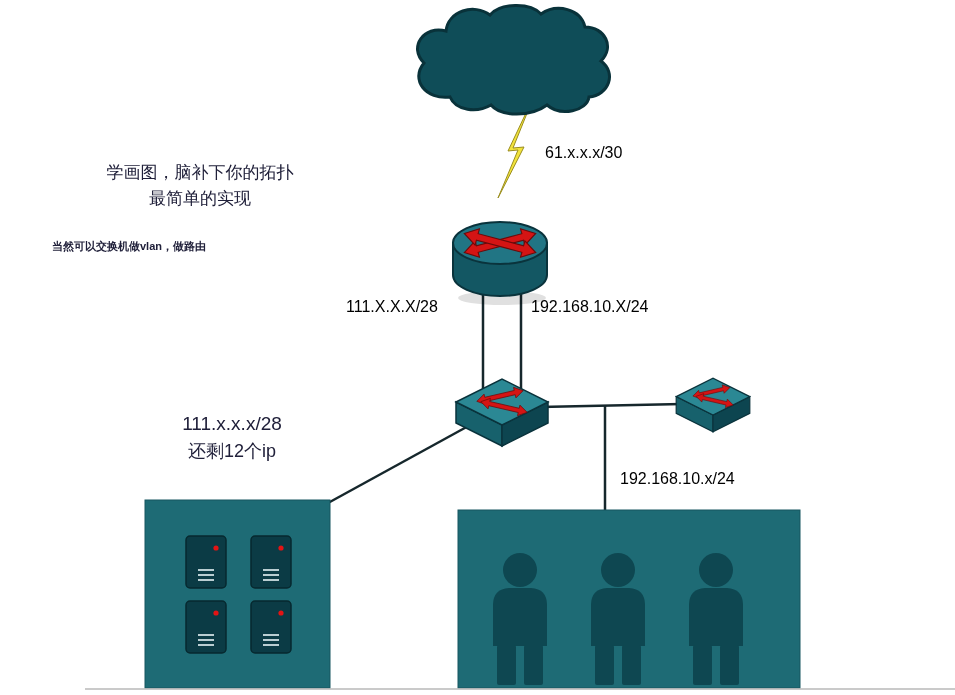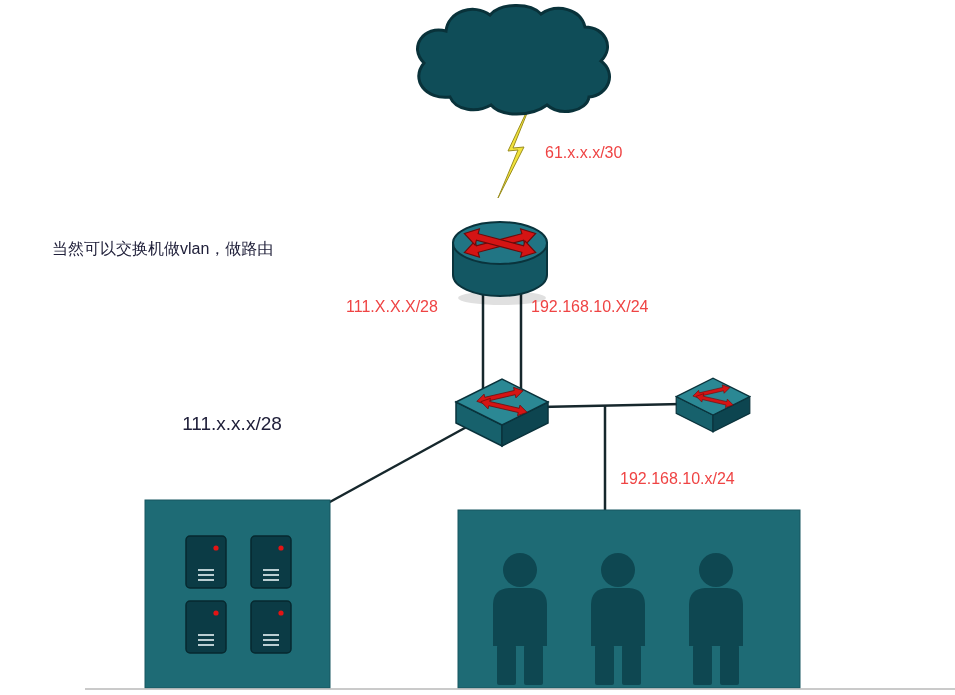--- a/index.html
+++ b/index.html
@@ -16,34 +16,35 @@
     background: #ffffff;
   }
   .stage svg {
     position: absolute;
     left: 0; top: 0;
   }
   .lbl {
     position: absolute;
     white-space: nowrap;
     font-size: 16px;
-    color: #ef4444;
+    color: #000000;
   }
   .note {
     position: absolute;
     text-align: center;
     font-size: 17px;
     line-height: 1.55;
     color: #20203a;
   }
   .note-left-extra {
     position: absolute;
     white-space: nowrap;
-    font-size: 16px;
+    font-size: 11px;
     color: #20203a;
+    font-weight: bold;
   }
   .servers-note { font-size: 19px; line-height: 1.45; }
   .servers-note .sub { font-size: 18px; }
 </style>
 </head>
 <body>
 
 <div class="stage">
 
   <svg width="955" height="695" viewBox="0 0 955 695">
@@ -104,29 +105,34 @@
     <rect x="458" y="510" width="342" height="178" fill="#1e6b75" stroke="#175761" stroke-width="1"></rect>
     <g fill="#0e4751">
       <use href="#person-shape" transform="translate(520,553)"></use>
       <use href="#person-shape" transform="translate(618,553)"></use>
       <use href="#person-shape" transform="translate(716,553)"></use>
     </g>
 
     <line x1="85" y1="689" x2="955" y2="689" stroke="#b8b8b8" stroke-width="1.5"></line>
   </svg>
 
+  <div class="note" style="left:78px; top:160px; width:244px;">
+    <div>学画图，脑补下你的拓扑</div>
+    <div>最简单的实现</div>
+  </div>
 
   <div class="note-left-extra" style="left:52px; top:239px;">当然可以交换机做vlan，做路由</div>
 
 
   <div class="lbl" style="left:545px; top:144px;">61.x.x.x/30</div>
 
   <div class="lbl" style="left:346px; top:298px;">111.X.X.X/28</div>
 
   <div class="lbl" style="left:531px; top:298px;">192.168.10.X/24</div>
 
   <div class="note servers-note" style="left:150px; top:410px; width:164px;">
     <div>111.x.x.x/28</div>
+    <div class="sub">还剩12个ip</div>
   </div>
 
   <div class="lbl" style="left:620px; top:470px;">192.168.10.x/24</div>
 
 </div>
 
 </body></html>

